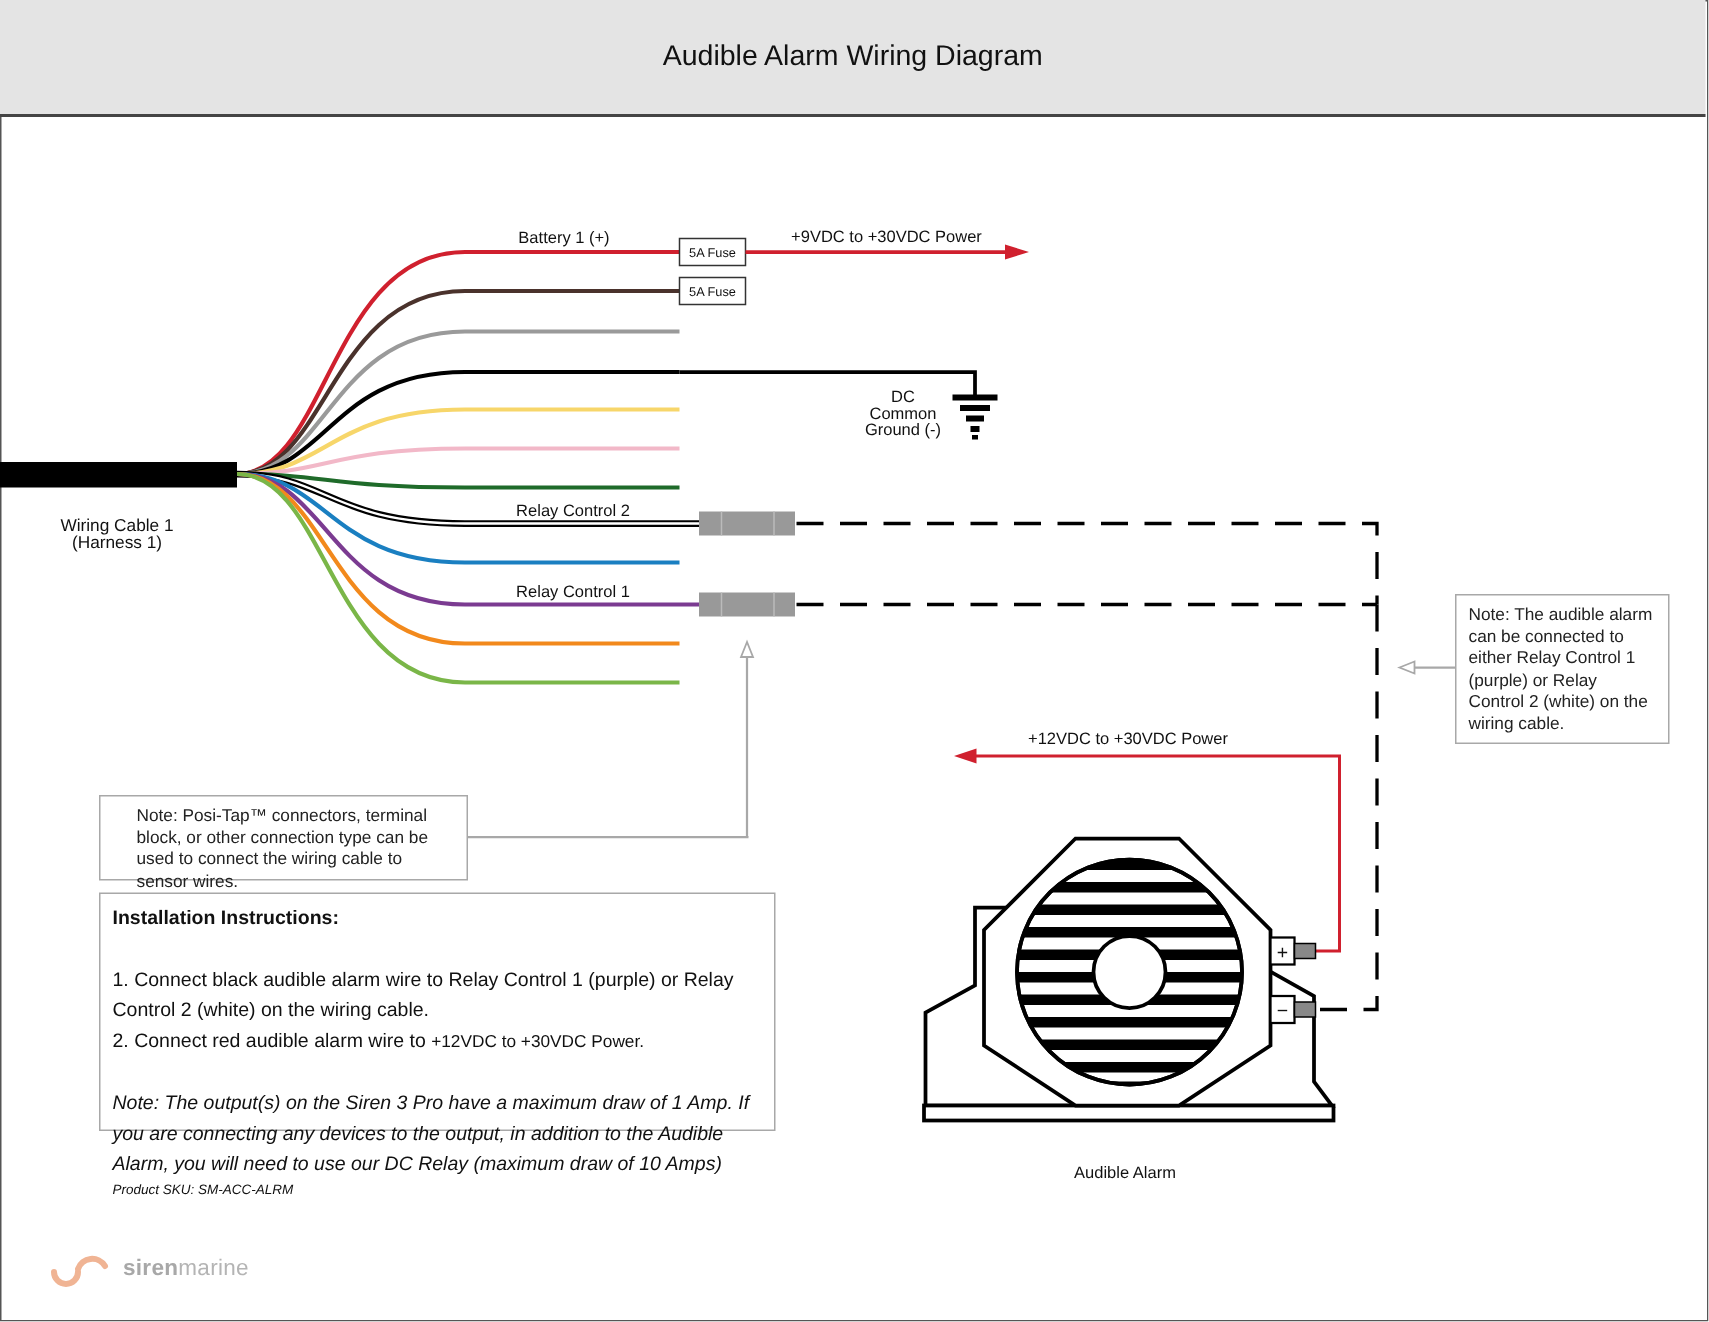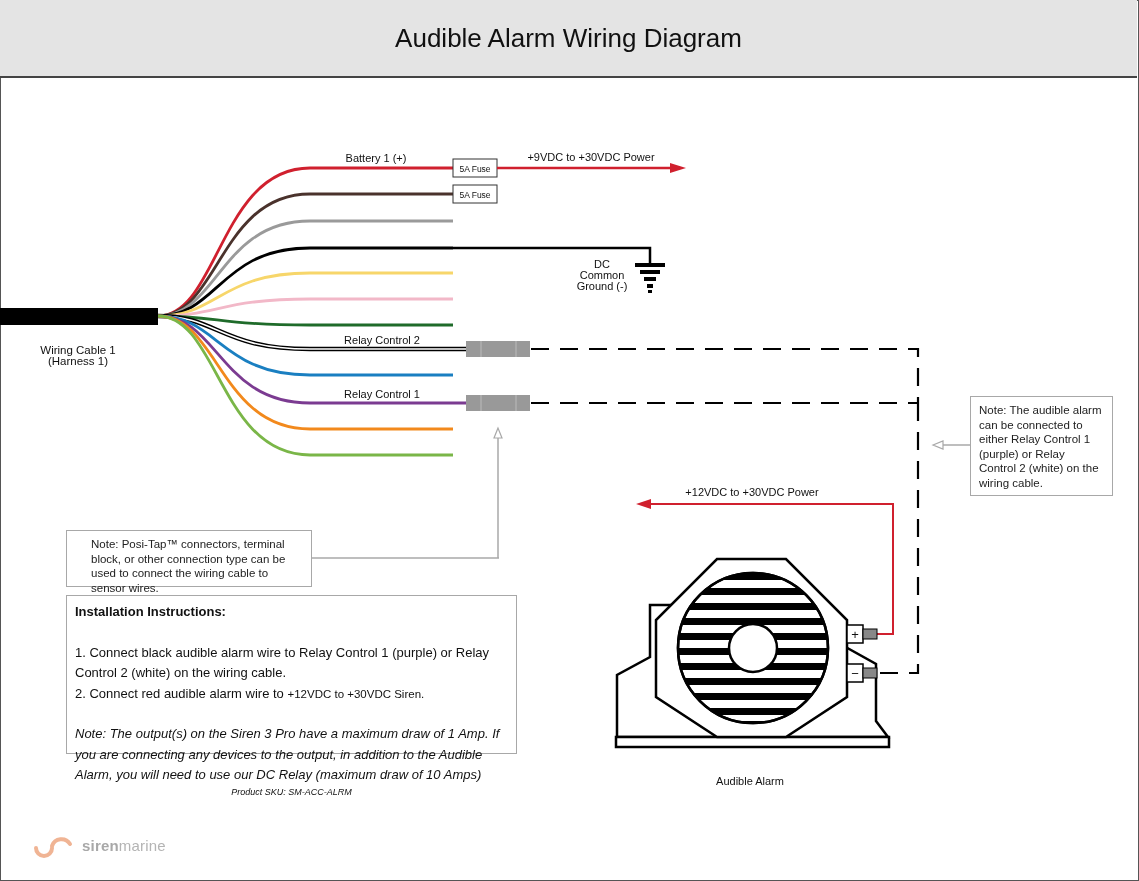--- a/index.html
+++ b/index.html
@@ -3,36 +3,36 @@
   <meta charset="utf-8">
   <style>
     html, body { margin: 0; padding: 0; background: #ffffff; }
     body { width: 1139px; height: 881px; position: relative; overflow: hidden;
            font-family: "Liberation Sans", sans-serif; color: #111; }
     .frame { position: absolute; left: 0; top: 0; width: 1137px; height: 879px;
              border: 1px solid #555; box-sizing: content-box; }
     .title-bar { position: absolute; left: 0; top: 0; width: 1137px; height: 76px;
                  background: #e4e4e4; border-bottom: 2px solid #444;
                  display: flex; align-items: center; justify-content: center; }
-    .title-bar h1 { margin: 0; font-weight: normal; font-size: 26px; color: #111;
+    .title-bar h1 { margin: 0; font-weight: normal; font-size: 19px; color: #111;
                     font-family: "Liberation Sans", sans-serif; text-align: center; }
     svg#diagram { position: absolute; left: 0; top: 0; }
     svg text { font-family: "Liberation Sans", sans-serif; fill: #111; }
     .note { position: absolute; background: #fff; border: 1.5px solid #a8a8a8;
             font-size: 11.5px; line-height: 14.5px; color: #222;
             box-sizing: border-box; }
     .note-right { left: 970px; top: 396px; width: 143px; height: 100px; padding: 6px 8px; }
     .note-left { left: 66px; top: 530px; width: 246px; height: 57px; padding: 6px 24px; }
     .instructions { position: absolute; left: 66px; top: 595px; width: 451px; height: 159px;
                     border: 1.5px solid #a8a8a8; background: #fff; box-sizing: border-box;
                     padding: 6px 8px; font-size: 13px; line-height: 20.5px; color: #111; }
     .instructions .heading { font-weight: bold; margin-bottom: 20px; }
     .instructions .small { font-size: 11.5px; }
     .instructions .italic { font-style: italic; }
-    .instructions .sku { font-style: italic; font-size: 9px; line-height: 12px; text-align: center; }
+    .instructions .sku { font-style: italic; font-size: 9px; line-height: 12px; }
     .instructions .gap { height: 20px; }
     .logo { position: absolute; left: 32px; top: 830px; display: flex; align-items: center; }
     .logo .brand { font-size: 15px; color: #b4b4b4; margin-left: 8px; letter-spacing: 0.2px; }
     .logo .brand b { font-weight: bold; color: #a8a8a8; }
   </style>
 </head>
 <body>
 
 <div class="frame"></div>
 
@@ -150,21 +150,21 @@
   </g>
   <text x="750" y="785" font-size="11" text-anchor="middle">Audible Alarm</text>
 </svg>
 
 <div class="note note-right">Note: The audible alarm can be connected to either Relay Control 1 (purple) or Relay Control 2 (white) on the wiring cable.</div>
 <div class="note note-left">Note: Posi-Tap™ connectors, terminal block, or other connection type can be used to connect the wiring cable to sensor wires.</div>
 
 <div class="instructions">
   <div class="heading">Installation Instructions:</div>
   <div>1. Connect black audible alarm wire to Relay Control 1 (purple) or Relay Control 2 (white) on the wiring cable.</div>
-  <div><span>2. Connect red audible alarm wire to </span><span class="small">+12VDC to +30VDC Siren.</span></div>
+  <div><span>2. Connect red audible alarm wire to </span><span class="small">+12VDC to +30VDC Power.</span></div>
   <div class="gap"></div>
   <div class="italic">Note: The output(s) on the Siren 3 Pro have a maximum draw of 1 Amp. If you are connecting any devices to the output, in addition to the Audible Alarm, you will need to use our DC Relay (maximum draw of 10 Amps)</div>
   <div class="sku">Product SKU: SM-ACC-ALRM</div>
 </div>
 
 <div class="logo">
   <svg width="42" height="30">
     <path d="M4,18 A8,8 0 0 0 20,18" fill="none" stroke="#f0b494" stroke-width="4" stroke-linecap="round"></path>
     <path d="M20,16 A10,10 0 0 1 38,14" fill="none" stroke="#f0b494" stroke-width="4" stroke-linecap="round"></path>
   </svg>

